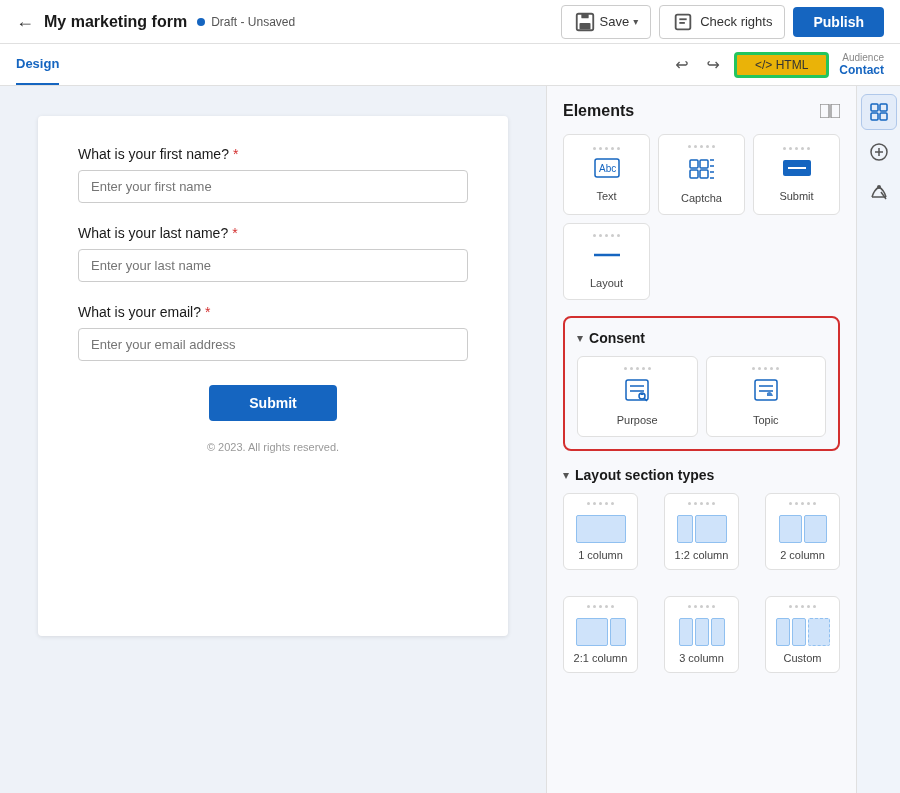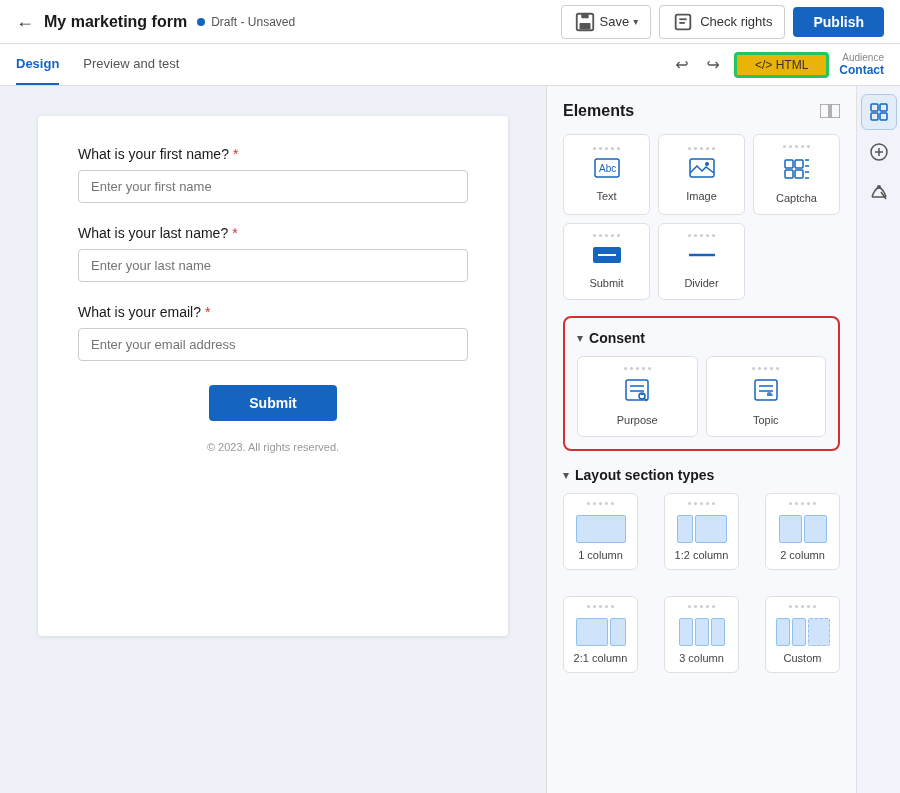--- a/index.html
+++ b/index.html
@@ -181,21 +181,20 @@
       </svg>
       <span>Check rights</span>
     </button>
     <button class="publish-btn">Publish</button>
   </div>
 </div>
 
 <div class="tabs-bar">
   <div class="tabs-left">
     <div class="tab active">Design</div>
-    <div class="tab">Preview and test</div>
   </div>
   <div class="tabs-right">
     <button class="icon-btn" title="Undo">↩</button>
     <button class="icon-btn" title="Redo">↪</button>
     <button class="html-btn">
       <span>&lt;/&gt;</span>
       <span>HTML</span>
     </button>
     <div class="audience-box">
       <span class="audience-label">Audience</span>
@@ -264,39 +263,20 @@
           </div>
         <div class="tile-icon">
           <svg width="26" height="20" viewBox="0 0 26 20">
             <rect x="1" y="1" width="24" height="18" rx="2" fill="none" stroke="#1565c0" stroke-width="1.5"></rect>
             <text x="5" y="14" font-size="10" fill="#1565c0" font-family="Arial">Abc</text>
           </svg>
         </div>
         <span class="tile-label">Text</span>
       </div>
 
-      <div class="element-tile">
-        <div class="dotted-top">
-            <div class="dots-row">
-              <span class="dot"></span>
-              <span class="dot"></span>
-              <span class="dot"></span>
-              <span class="dot"></span>
-              <span class="dot"></span>
-            </div>
-          </div>
-        <div class="tile-icon">
-          <svg width="26" height="20" viewBox="0 0 26 20">
-            <rect x="1" y="1" width="24" height="18" rx="2" fill="none" stroke="#1565c0" stroke-width="1.5"></rect>
-            <polyline points="1,15 8,8 13,13 17,9 25,15" fill="none" stroke="#1565c0" stroke-width="1.5"></polyline>
-            <circle cx="18" cy="6" r="2" fill="#1565c0"></circle>
-          </svg>
-        </div>
-        <span class="tile-label">Image</span>
-      </div>
 
       <div class="element-tile">
         <div class="dotted-top">
             <div class="dots-row">
               <span class="dot"></span>
               <span class="dot"></span>
               <span class="dot"></span>
               <span class="dot"></span>
               <span class="dot"></span>
             </div>
@@ -343,21 +323,21 @@
               <span class="dot"></span>
               <span class="dot"></span>
               <span class="dot"></span>
             </div>
           </div>
         <div class="tile-icon">
           <svg width="30" height="20" viewBox="0 0 30 20">
             <line x1="2" y1="10" x2="28" y2="10" stroke="#1565c0" stroke-width="2.5"></line>
           </svg>
         </div>
-        <span class="tile-label">Divider</span>
+        <span class="tile-label">Layout</span>
       </div>
 
     </div>
 
     <div class="consent-section">
       <div class="section-header">
         <span class="section-chevron">▾</span>
         <span class="section-title">Consent</span>
       </div>
       <div class="consent-grid">

